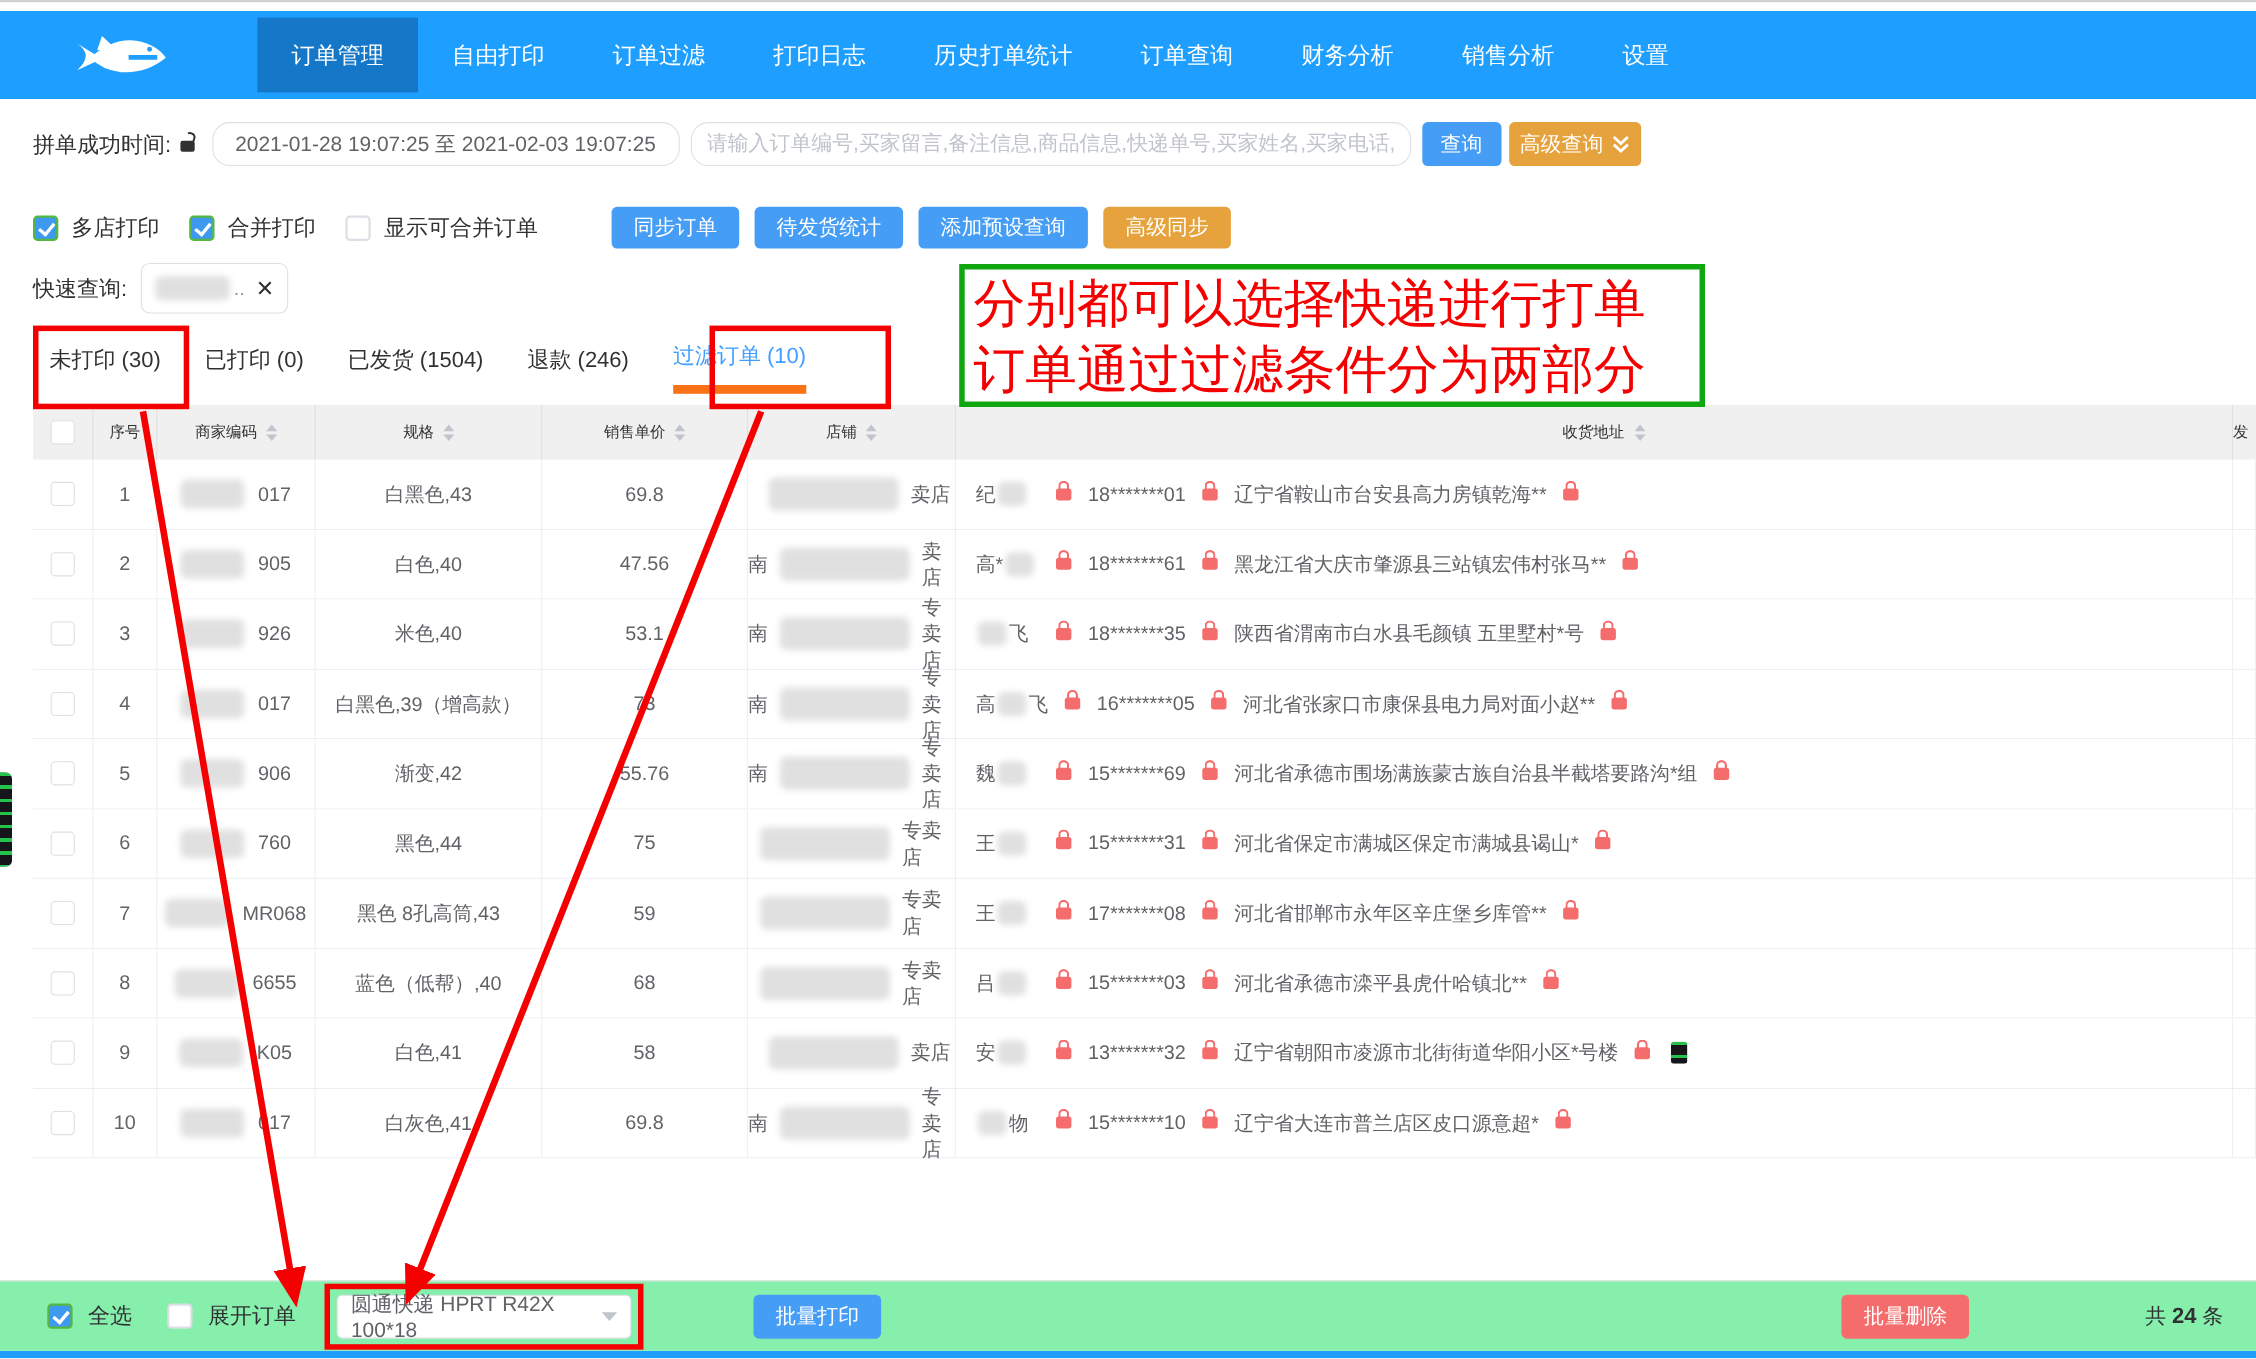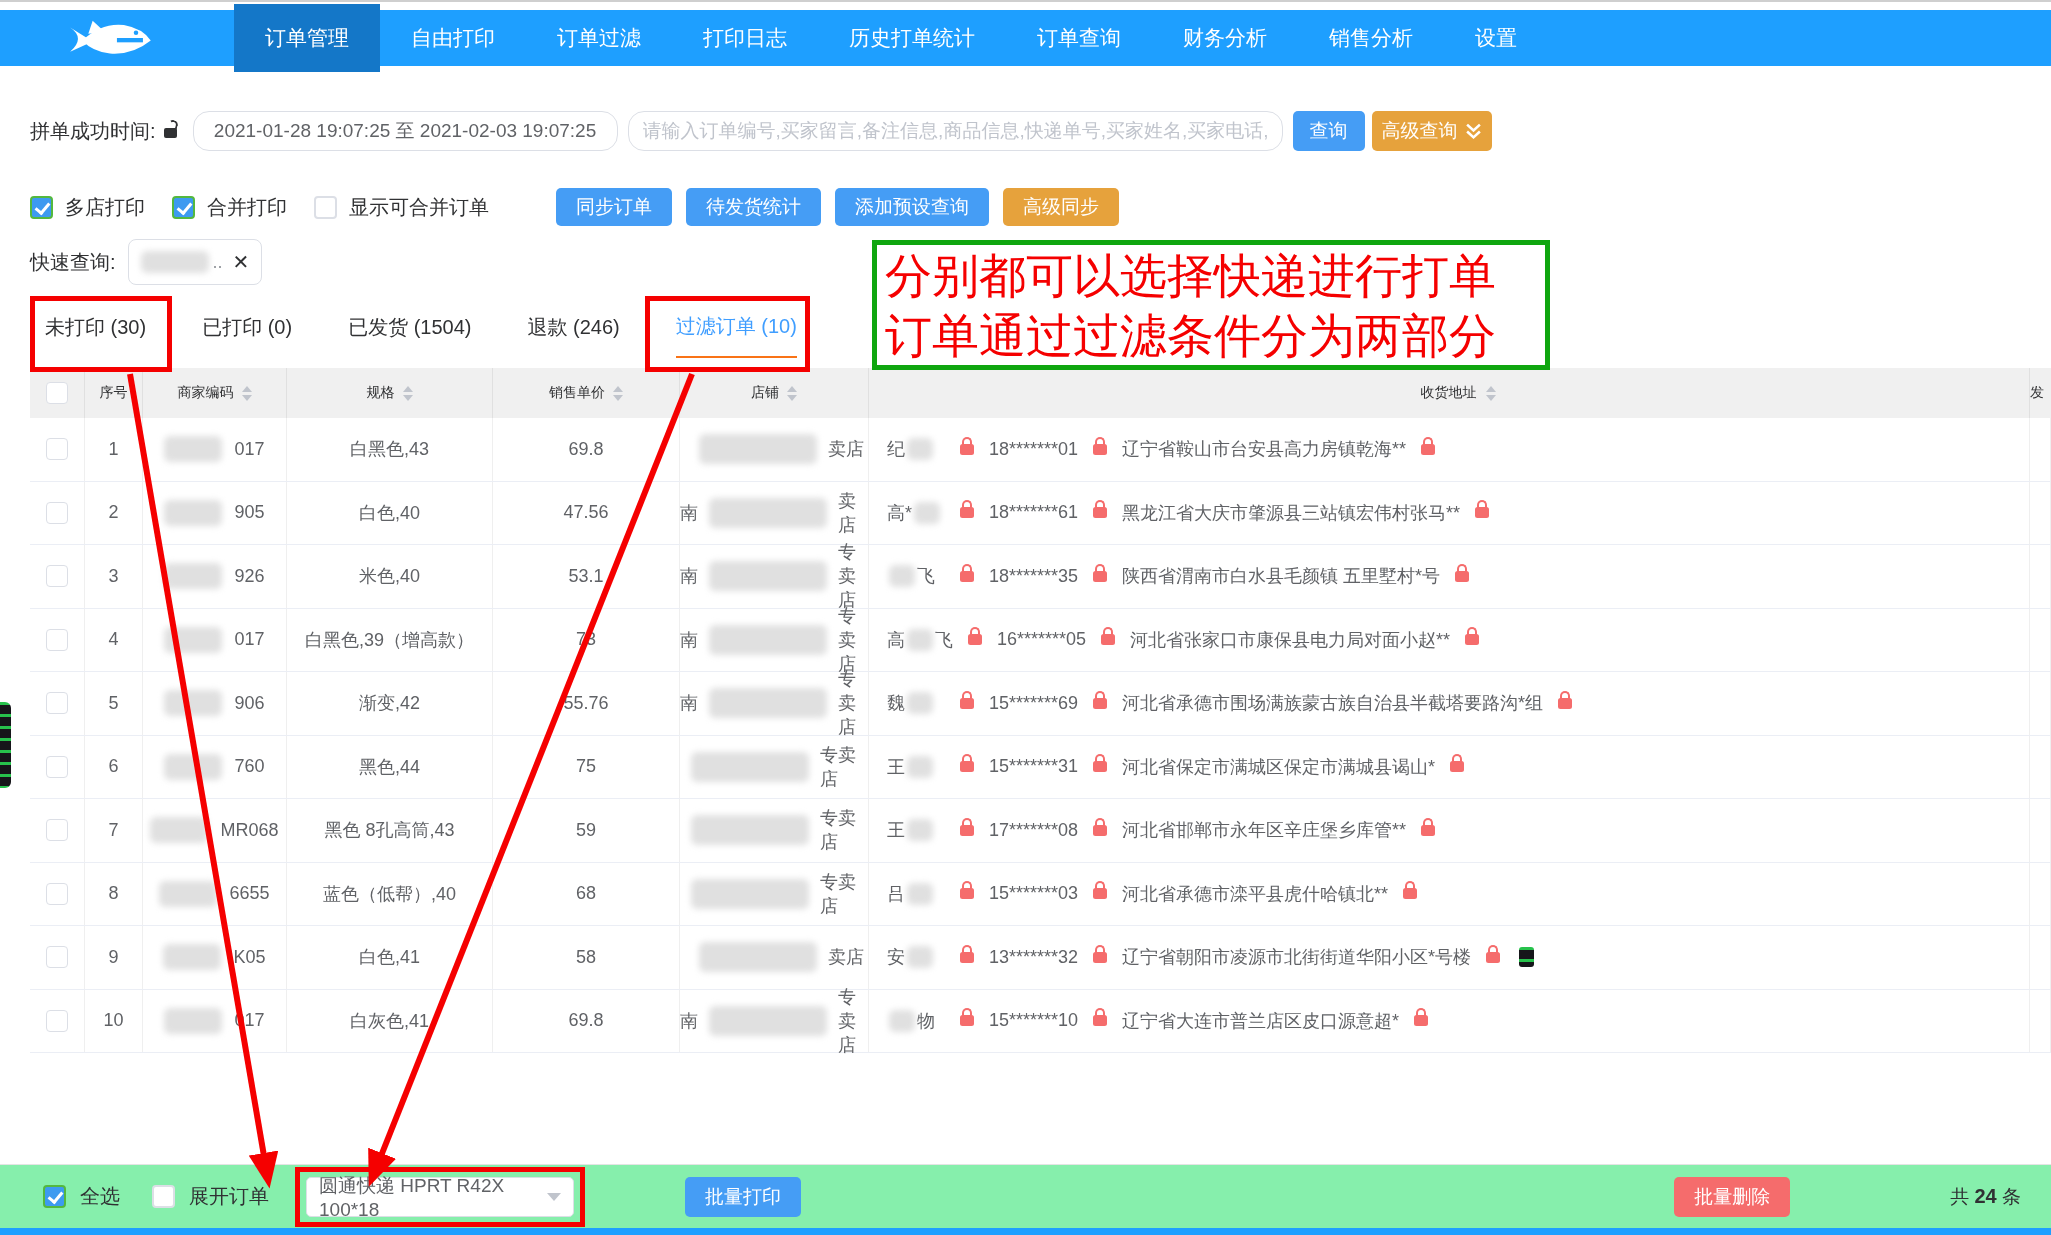--- a/index.html
+++ b/index.html
@@ -1,21 +1,21 @@
 <!DOCTYPE html>
 <html><head>
 <meta charset="utf-8">
 <style>
   html,body{margin:0;padding:0}
   .page{position:relative;width:2051px;height:1235px;background:#fff;overflow:hidden;
         font-family:"Liberation Sans","DejaVu Sans",sans-serif}
   .topline{position:absolute;top:0;left:0;right:0;height:2px;background:#cfcfcf}
 
   
-  .nav{position:absolute;top:10px;left:0;right:0;height:56px;background:#1e9fff;display:flex;align-items:center}
+  .nav{position:absolute;top:10px;left:0;right:0;height:80px;background:#1e9fff;display:flex;align-items:center}
   .logo{width:100px;height:52px;margin:0 74px 0 60px;flex:none}
   .nav-items{display:flex;height:68px}
   .nav-item{display:flex;align-items:center;padding:0 31px;color:#fff;font-size:21px;cursor:pointer}
   .nav-item.active{background:#1477c8}
 
   
   .bar{position:absolute;left:30px;display:flex;align-items:center}
   .lbl{font-size:20px;color:#303133;white-space:nowrap}
   .inp{height:40px;border:1px solid #dcdfe6;border-radius:16px;font-size:19px;color:#606266;
        padding:0 14px;outline:none;box-sizing:border-box;background:#fff}
@@ -42,23 +42,23 @@
   .cb.checked::after{content:"";position:absolute;left:6px;top:2px;width:6px;height:11px;
       border:solid #fff;border-width:0 3px 3px 0;transform:rotate(40deg)}
   .cb.small{width:22px;height:22px;border-width:1px}
 
   .quick-bar{top:240px;height:44px}
   .tag{margin-left:12px;height:44px;border:1px solid #dcdfe6;border-radius:8px;display:flex;
        align-items:center;padding:0 12px;gap:4px;background:#fff;cursor:pointer}
   .tag-dots{color:#909399;font-size:18px}
   .tag-x{font-weight:bold;color:#303133;font-size:20px;margin-left:6px}
 
-  .tabs{position:absolute;top:296px;left:45px;height:62px;display:flex;gap:56px;z-index:2}
+  .tabs{position:absolute;top:296px;left:45px;height:62px;display:flex;gap:40px;z-index:2}
   .tab{display:flex;align-items:center;font-size:20px;color:#303133;cursor:pointer;height:62px;box-sizing:border-box}
-  .tab.active{color:#409eff;border-bottom:2px solid #f97316}
+  .tab.active{color:#409eff;border-bottom:8px solid #f97316}
 
   .redbox{position:absolute;border:5px solid #f50000;z-index:7;box-sizing:border-box}
   .annotation{position:absolute;left:872px;top:240px;width:678px;height:130px;border:5px solid #0fa60f;
       background:#fff;z-index:6;box-sizing:border-box;color:#f50000;font-size:47px;line-height:60px;
       padding:1px 8px;white-space:nowrap;overflow:hidden}
 
   
   .table{position:absolute;top:368px;left:30px;right:0;z-index:1}
   .t-head{display:flex;height:50px;background:#f0f0f0;align-items:center;font-size:14px;color:#303133}
   .th,.td{display:flex;align-items:center;justify-content:center;height:100%;box-sizing:border-box;border-right:1px solid #e0e0e0;gap:8px}

